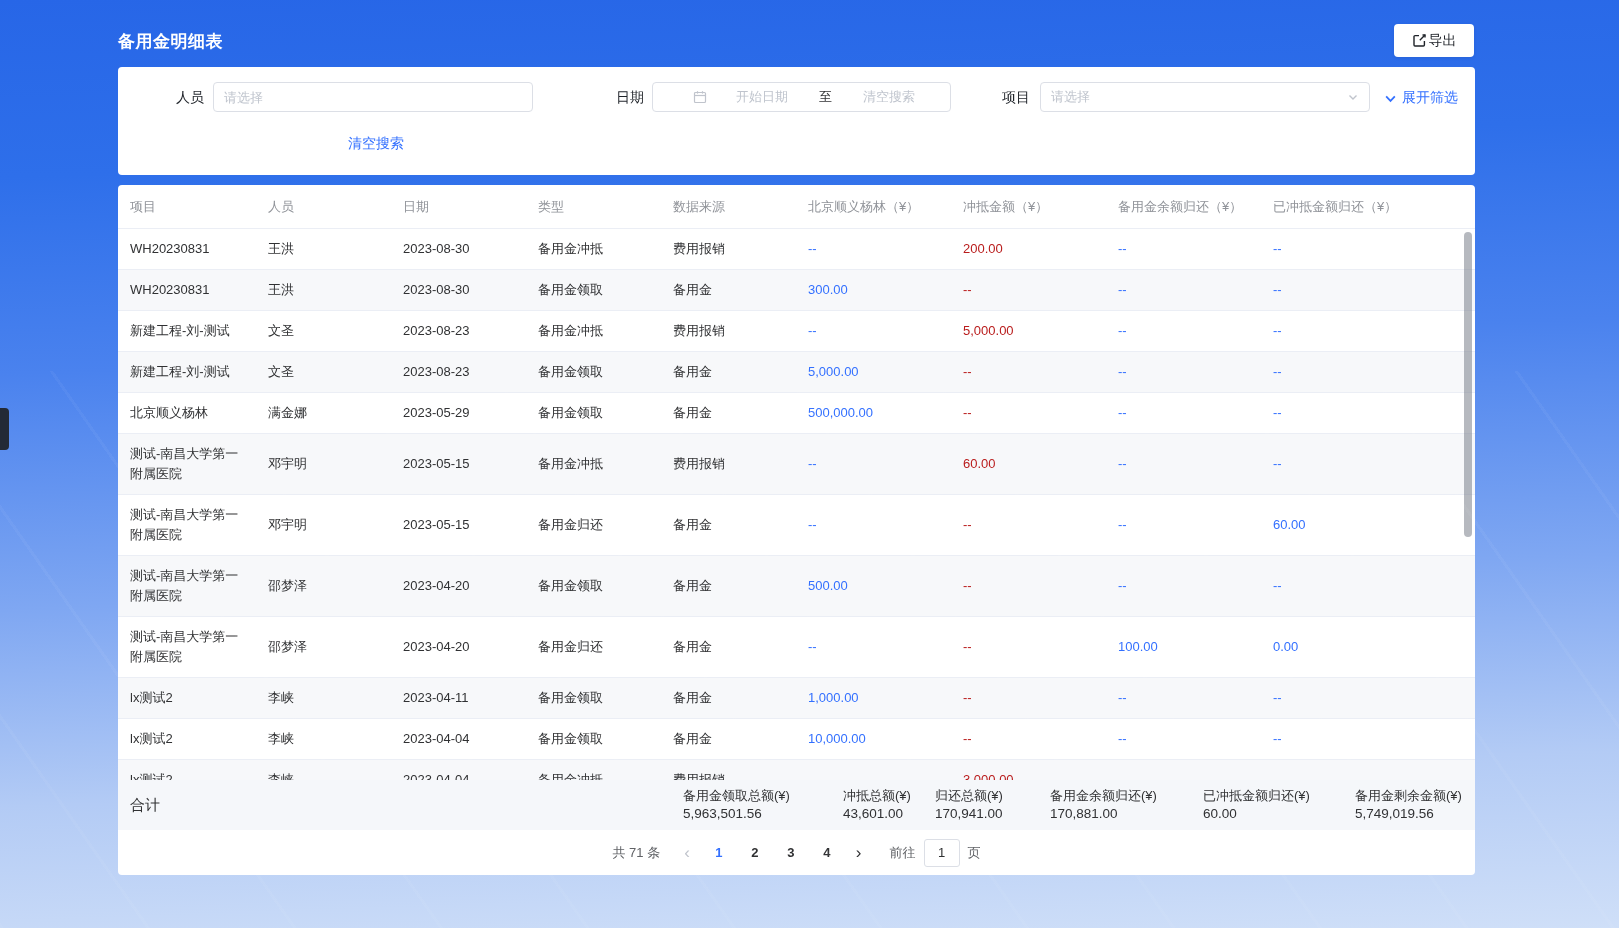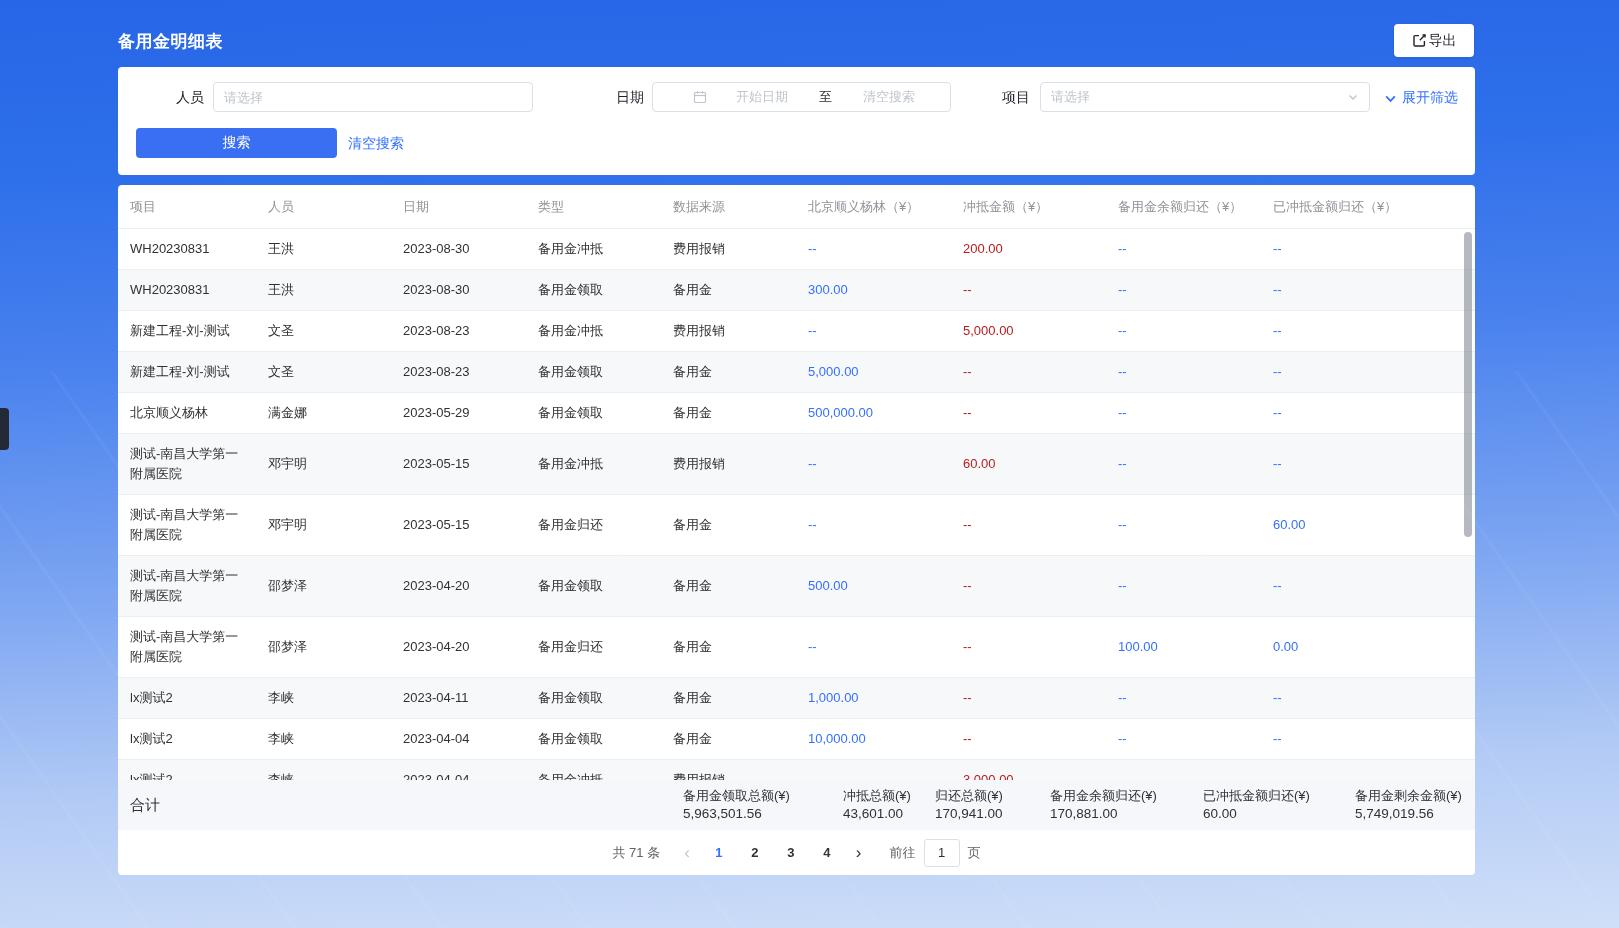--- a/index.html
+++ b/index.html
@@ -144,21 +144,20 @@
 
   <div class="expand-link" style="left:1266px; top:22px;">
     <span>
       <svg class="icon-svg" width="13" height="13" viewBox="0 0 12 12" fill="none" stroke="#3370FF" stroke-width="1.6">
         <path d="M2 4 L6 8.2 L10 4"></path>
       </svg>
     </span>
     <span>展开筛选</span>
   </div>
 
-  <button class="search-btn">搜索</button>
   <span class="clear-link">清空搜索</span>
 </div>
 
 <div class="abs table-card">
   <table>
     <colgroup>
         <col class="c1">
         <col class="c2">
         <col class="c3">
         <col class="c4">

